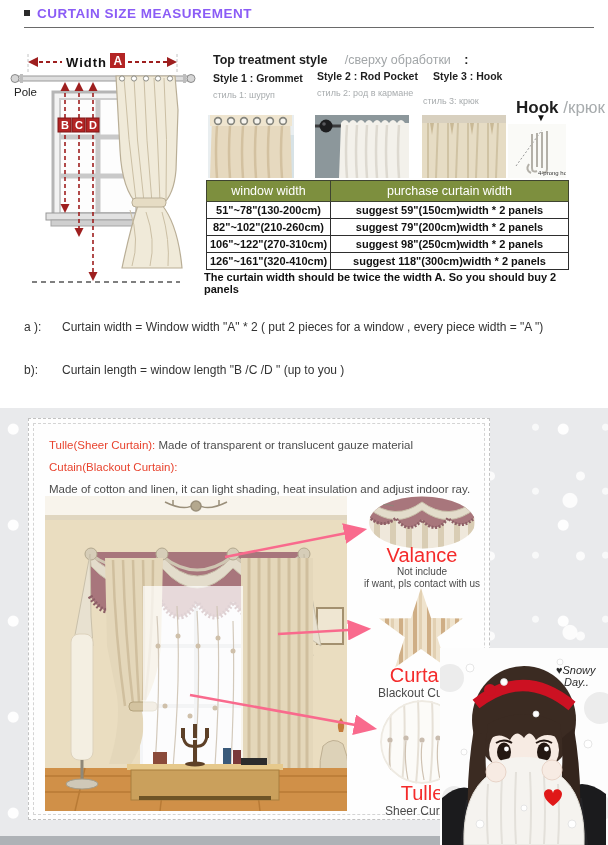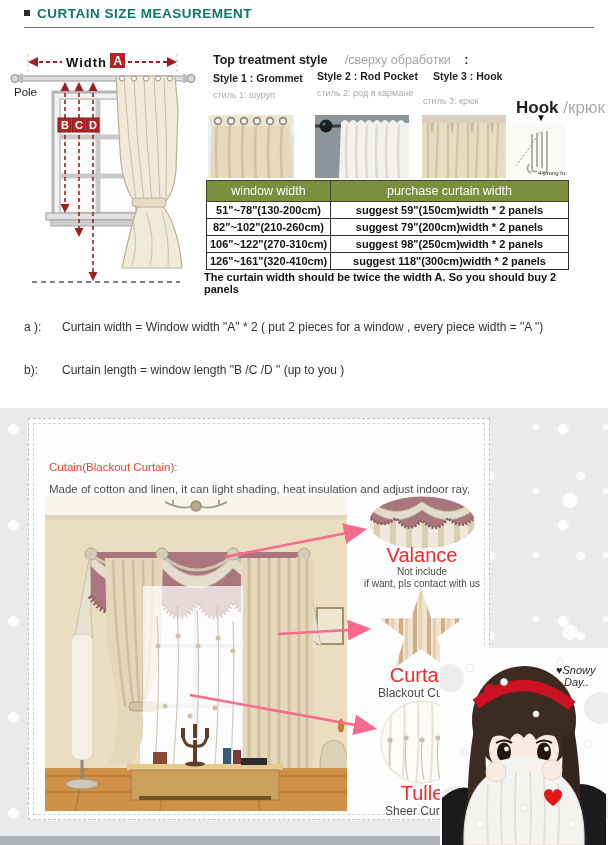--- a/index.html
+++ b/index.html
@@ -1,21 +1,21 @@
 <!DOCTYPE html>
 <html><head>
 <meta charset="utf-8">
 <style>
   html,body{margin:0;padding:0;background:#fff;}
   .stage{position:relative;width:608px;height:845px;background:#fff;overflow:hidden;
          font-family:"Liberation Sans",sans-serif;color:#222;}
   .abs{position:absolute;}
 
   
-  .hdr{left:24px;top:6px;font-size:13.5px;font-weight:bold;letter-spacing:.5px;color:#0f766e;}
+  .hdr{left:24px;top:6px;font-size:13.5px;font-weight:bold;letter-spacing:.5px;color:#8b5cf6;}
   .hdr .sq{display:inline-block;width:6px;height:6px;background:#2b2b2b;margin-right:7px;vertical-align:2px;}
   .hdr-rule{left:24px;top:27px;width:570px;height:0;border-top:1.5px solid #6a6a6a;}
 
   
   .tt-title{left:213px;top:53px;font-size:12.5px;font-weight:bold;color:#1e1e1e;}
   .tt-title .ru{font-weight:normal;color:#a2a6a8;margin-left:14px;}
   .tt-title .colon{font-weight:bold;color:#1e1e1e;margin-left:10px;}
   .style-en{font-size:10.5px;font-weight:bold;color:#1e1e1e;}
   .style-ru{font-size:9px;color:#a8acae;margin-top:3px;}
   .simg{display:block;}
@@ -279,20 +279,24 @@
   </div>
   <div class="abs line-b">
     <span class="pfx">b):</span><span>Curtain length = window length "B /C /D " (up to you )</span>
   </div>
 
   <div class="abs bottom"></div>
   <div class="abs bottom-strip"></div>
 
   <div class="abs white-box">
     <div class="inner"></div>
+    <div class="bx-line bx1">
+      <span class="red-t">Tulle(Sheer Curtain):</span>
+      <span class="dark-t">Made of transparent or translucent gauze material</span>
+    </div>
     <div class="bx-line bx2">
       <span class="red-t">Cutain(Blackout Curtain):</span>
     </div>
     <div class="bx-line bx3">
       <span class="dark-t">Made of cotton and linen, it can light shading, heat insulation and adjust indoor ray.</span>
     </div>
   </div>
 
   <svg class="abs" style="left:45px;top:496px;" width="302" height="315" viewBox="0 0 302 315">
     <rect width="302" height="315" fill="#eaddc0"></rect>

